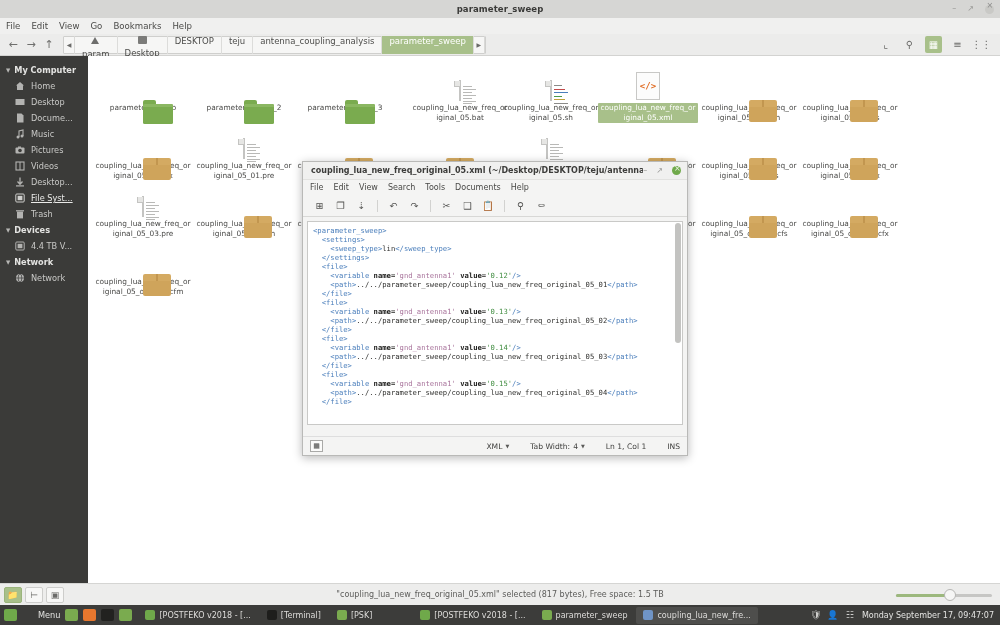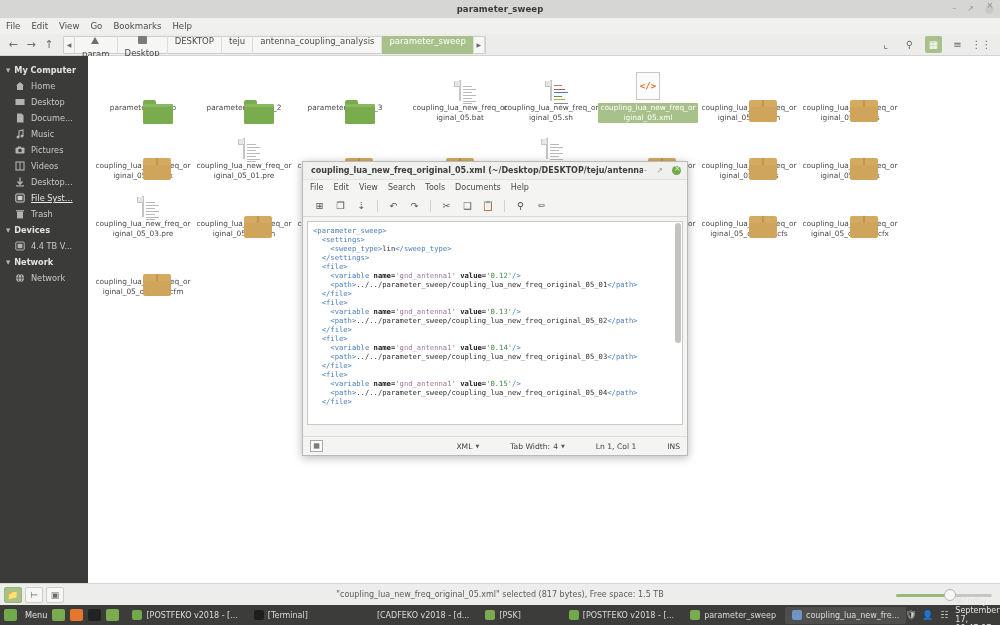--- a/index.html
+++ b/index.html
@@ -156,21 +156,21 @@
   .ed-status .sb-ico { width: 13px; height: 12px; border: 1px solid #a9a9a7; background: #fbfbfa;
     display: flex; align-items: center; justify-content: center; font-size: 7px; color: #4a4a48; }
   .ed-status .seg { font-size: 7.6px; color: #3f3f3d; display: flex; align-items: center; gap: 3px; }
   .caret { font-size: 5px; color: #5a5a58; }
 
   
   .taskbar {
     position: absolute; left: 0; top: 605px; width: 1000px; height: 20px;
     background: #3c3c3a; display: flex; align-items: center; padding-left: 2px;
   }
-  .tb-menu { display: flex; align-items: center; gap: 8px; padding: 0 5px 0 2px; }
+  .tb-menu { display: flex; align-items: center; gap: 21px; padding: 0 5px 0 2px; }
   .tb-menu .lbl { font-size: 8.2px; color: #e2e2e0; }
   .launch { display: flex; align-items: center; gap: 5px; padding-right: 6px; }
   .lchip { width: 13px; height: 12px; border-radius: 2px; }
   .tasks { display: flex; align-items: center; gap: 2px; height: 20px; }
   .task { display: flex; align-items: center; gap: 4px; height: 17px; padding: 0 7px;
     border-radius: 2px; }
   .task.on { background: #4e4e4c; }
   .task .lbl { font-size: 8px; color: #dedddb; white-space: nowrap; }
   .tmini { width: 10px; height: 10px; border-radius: 2px; flex: 0 0 auto; }
   .tray { margin-left: auto; display: flex; align-items: center; gap: 7px; padding-right: 6px; }
@@ -578,21 +578,21 @@
 <span class="tg">    &lt;variable </span><span class="at">name=</span><span class="vl">'gnd_antenna1'</span><span class="at"> value=</span><span class="vg">'0.15'</span><span class="tg">/&gt;</span>
 <span class="tg">    &lt;path&gt;</span><span class="tx">../../parameter_sweep/coupling_lua_new_freq_original_05_04</span><span class="tg">&lt;/path&gt;</span>
 <span class="tg">  &lt;/file&gt;</span>
 </div>
       <div class="ed-vscroll">
         <div class="thumb"></div>
       </div>
     </div>
     <div class="ed-status">
       <div class="sb-ico">▦</div>
-      <div style="margin-left:auto;display:flex;align-items:flex-start;gap:31px;">
+      <div style="margin-left:auto;display:flex;align-items:flex-start;gap:21px;">
         <div class="seg">
           <span>XML</span>
           <span class="caret">▼</span>
         </div>
         <div class="seg">
           <span>Tab Width:</span>
           <span>4</span>
           <span class="caret">▼</span>
         </div>
         <div class="seg">Ln 1, Col 1</div>
@@ -614,23 +614,20 @@
     </div>
     <div class="tasks">
       <div class="task">
         <span class="tmini" style="background:#6fa94a"></span>
         <span class="lbl">[POSTFEKO v2018 - [...</span>
       </div>
       <div class="task">
         <span class="tmini" style="background:#1e1e1c"></span>
         <span class="lbl">[Terminal]</span>
       </div>
-      <div class="task" style="padding-left:60px">
-        <span class="lbl">[CADFEKO v2018 - [d...</span>
-      </div>
       <div class="task">
         <span class="tmini" style="background:#7aab4f"></span>
         <span class="lbl">[PSK]</span>
       </div>
       <div class="task" style="margin-left:32px">
         <span class="tmini" style="background:#6fa94a"></span>
         <span class="lbl">[POSTFEKO v2018 - [...</span>
       </div>
       <div class="task">
         <span class="tmini" style="background:#7aab4f"></span>

